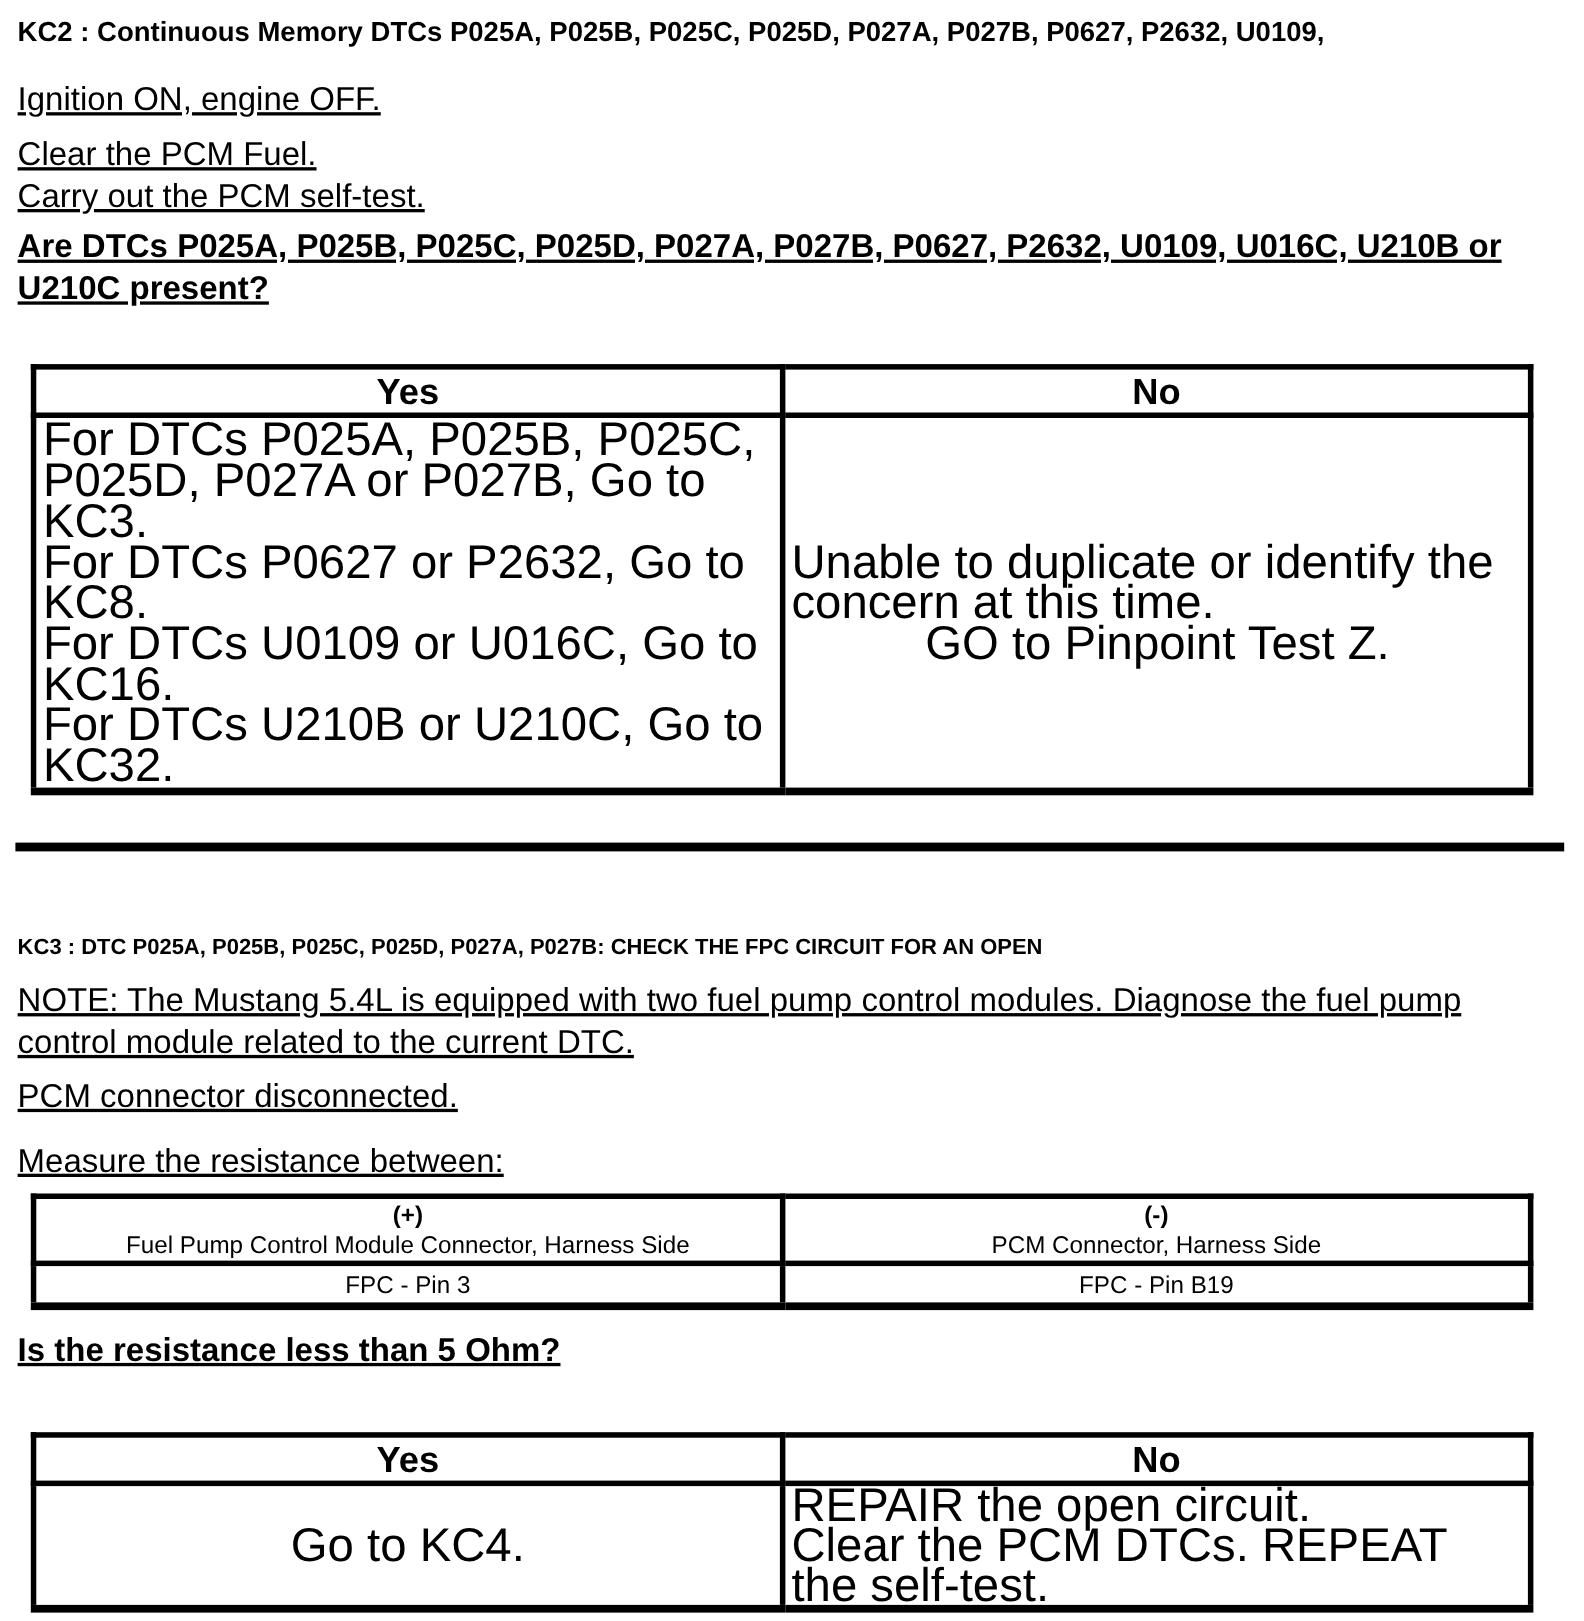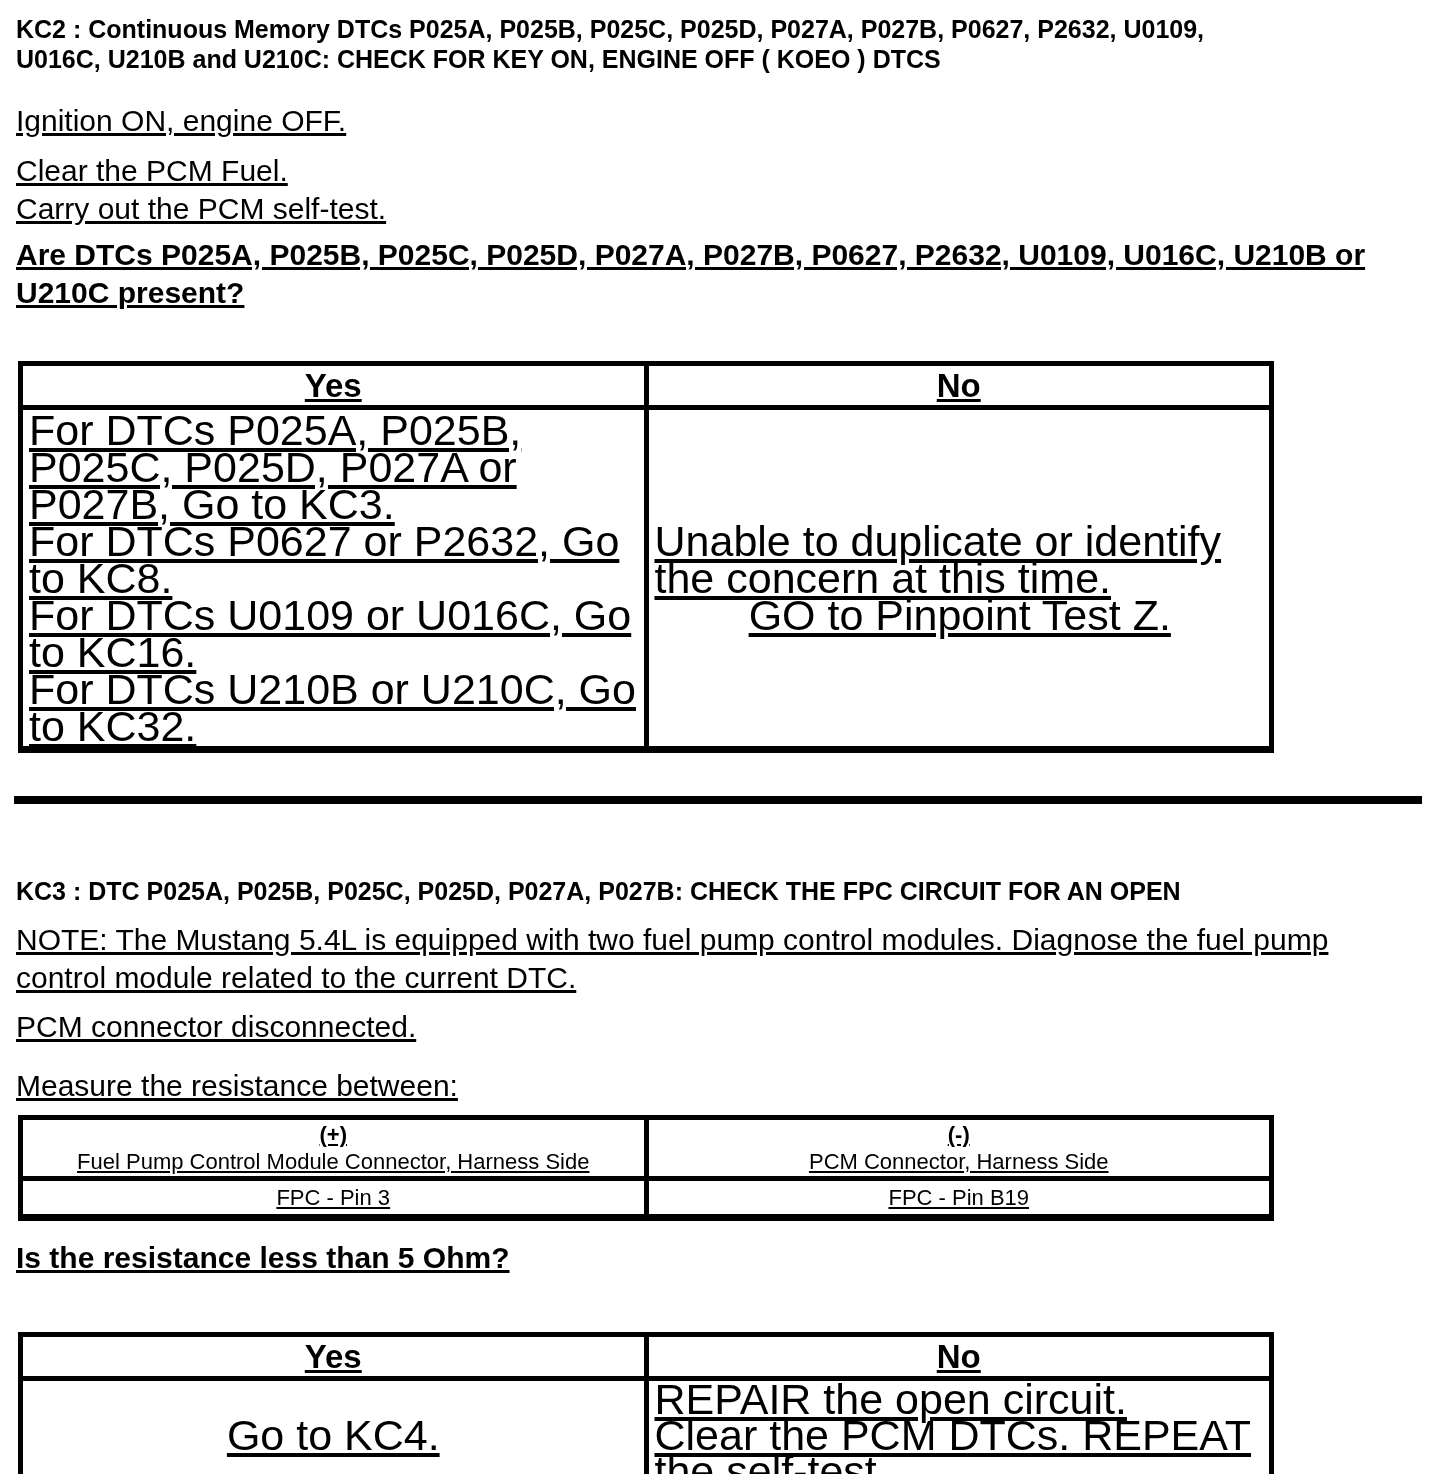--- a/index.html
+++ b/index.html
@@ -7,42 +7,42 @@
   body {
     width:1440px; height:1474px; overflow:hidden;
     font-family:"Liberation Sans","DejaVu Sans",sans-serif;
     color:#000;
   }
   .page { position:relative; width:1440px; height:1474px; }
 
   
   .heading { font-weight:bold; font-size:25px; line-height:30px; margin-left:16px; margin-right:40px; }
   .heading-kc2 { margin-top:14px; }
-  .heading-kc3 { margin-top:72px; font-size:25px; }
+  .heading-kc3 { margin-top:72px; font-size:20px; }
 
   
   p.step, p.question {
     font-size:30px; line-height:38px;
     margin-left:16px; margin-right:32px;text-decoration:underline;
   }
   p.question { font-weight:bold; }
   .mt28 { margin-top:28px; } .mt12 { margin-top:12px; } .mt10 { margin-top:0; }
   .mt8  { margin-top:8px; }  .mt15 { margin-top:15px; } .mt11 { margin-top:11px; }
   .mt21 { margin-top:21px; } .mt18 { margin-top:18px; }
 
   
   hr.rule {
     border:none; height:8px; background:#000;
     width:1408px; margin-left:14px;
   }
   .rule-1 { margin-top:43px; }
   .rule-2 { margin-top:41px; }
 
   
-  table { border-collapse:collapse; table-layout:fixed; width:1256px; margin-left:18px;text-decoration:underline; }
+  table { border-collapse:collapse; table-layout:fixed; width:1366px; margin-left:28px; }
   th, td { border:5px solid #000; }
   tr.last-row th, tr.last-row td { border-bottom-width:7px; }
 
   
   table.result-table { margin-top:49px; }
   table.result-table th {
     font-size:33px; font-weight:bold; line-height:37px;
     text-align:center; padding:1px 4px;
   }
   table.result-table td { font-size:43px; line-height:37px; }
@@ -67,21 +67,20 @@
   td.yes-cell-center { text-align:center; vertical-align:middle; }
   td.no-cell-2 { vertical-align:middle; padding:0 4px 0 6px; }
 </style>
 </head>
 <body>
 
 <div class="page">
 
   <div class="heading heading-kc2">
     <div>KC2 : Continuous Memory DTCs P025A, P025B, P025C, P025D, P027A, P027B, P0627, P2632, U0109,</div>
-    <div>U016C, U210B and U210C: CHECK FOR KEY ON, ENGINE OFF ( KOEO ) DTCS</div>
   </div>
 
   <p class="step mt28">Ignition ON, engine OFF.</p>
   <p class="step mt12">Clear the PCM Fuel.</p>
   <p class="step mt10">Carry out the PCM self-test.</p>
   <p class="question mt8">Are DTCs P025A, P025B, P025C, P025D, P027A, P027B, P0627, P2632, U0109, U016C, U210B or U210C present?</p>
 
   <table class="result-table">
     <tbody>
       <tr>

